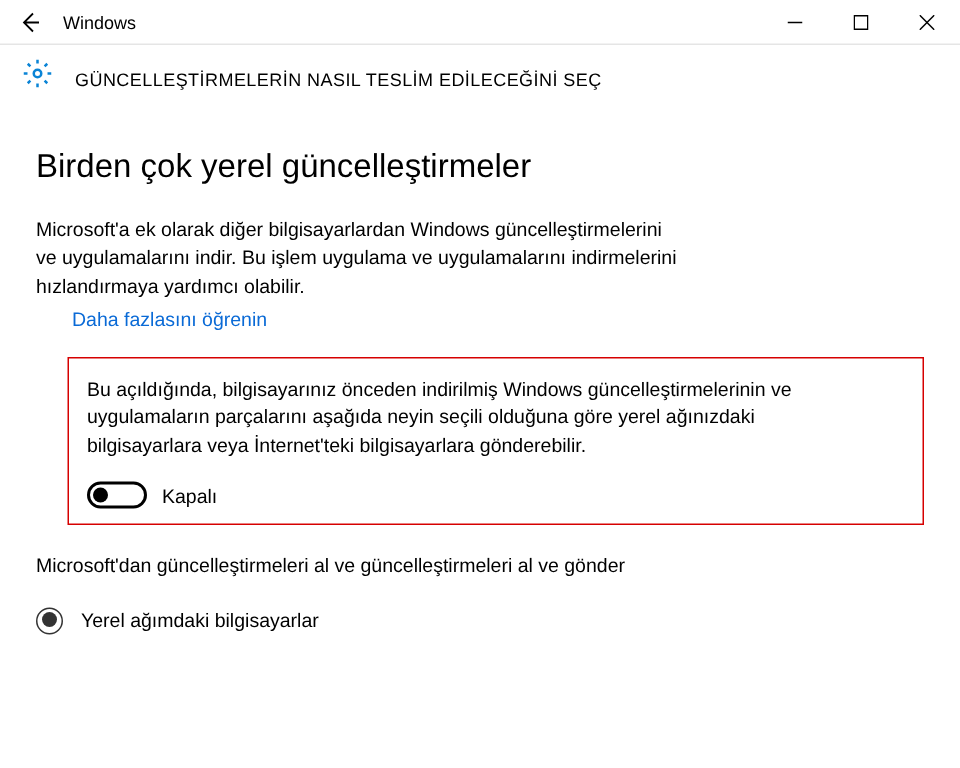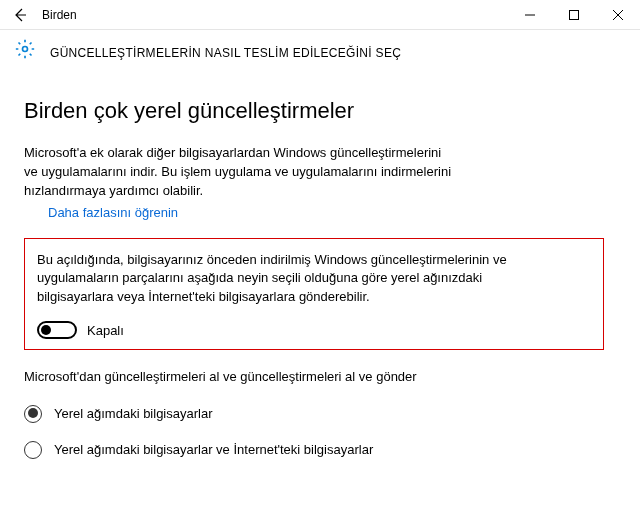--- a/index.html
+++ b/index.html
@@ -76,20 +76,21 @@
     cursor: pointer;
     display: inline-block;
     margin-top: 2px;
     margin-left: 24px;
   }
   .redbox {
     border: 1.5px solid #d60000;
     padding: 12px 12px 10px 12px;
     margin-top: 18px;
     max-width: 580px;
+    margin-left: 21px;
   }
   .redbox .para { max-width: 520px; }
   .toggle-row {
     display: flex;
     align-items: center;
     margin-top: 14px;
   }
   .toggle {
     width: 40px; height: 18px;
     border: 2px solid #000;
@@ -134,21 +135,21 @@
 </style>
 </head>
 <body>
 
 <div class="titlebar">
   <div class="back">
     <svg width="16" height="16" viewBox="0 0 16 16">
       <path d="M10 2 L4 8 L10 14 M4 8 H14" stroke="#000" stroke-width="1.2" fill="none"></path>
     </svg>
   </div>
-  <div class="title">Birden</div>
+  <div class="title">Windows</div>
   <div class="winctrls">
     <div>
       <svg width="10" height="10">
           <line x1="0" y1="5" x2="10" y2="5" stroke="#000" stroke-width="1"></line>
         </svg>
     </div>
     <div>
       <svg width="10" height="10">
           <rect x="0.5" y="0.5" width="9" height="9" stroke="#000" fill="none" stroke-width="1"></rect>
         </svg>
@@ -188,18 +189,14 @@
   </div>
 
   <div class="section2">
     <p class="para">Microsoft'dan güncelleştirmeleri al ve güncelleştirmeleri al ve gönder</p>
 
     <div class="radio-row">
       <div class="radio checked"></div>
       <span class="radio-label">Yerel ağımdaki bilgisayarlar</span>
     </div>
 
-    <div class="radio-row">
-      <div class="radio"></div>
-      <span class="radio-label">Yerel ağımdaki bilgisayarlar ve İnternet'teki bilgisayarlar</span>
-    </div>
   </div>
 </div>
 
 </body></html>

